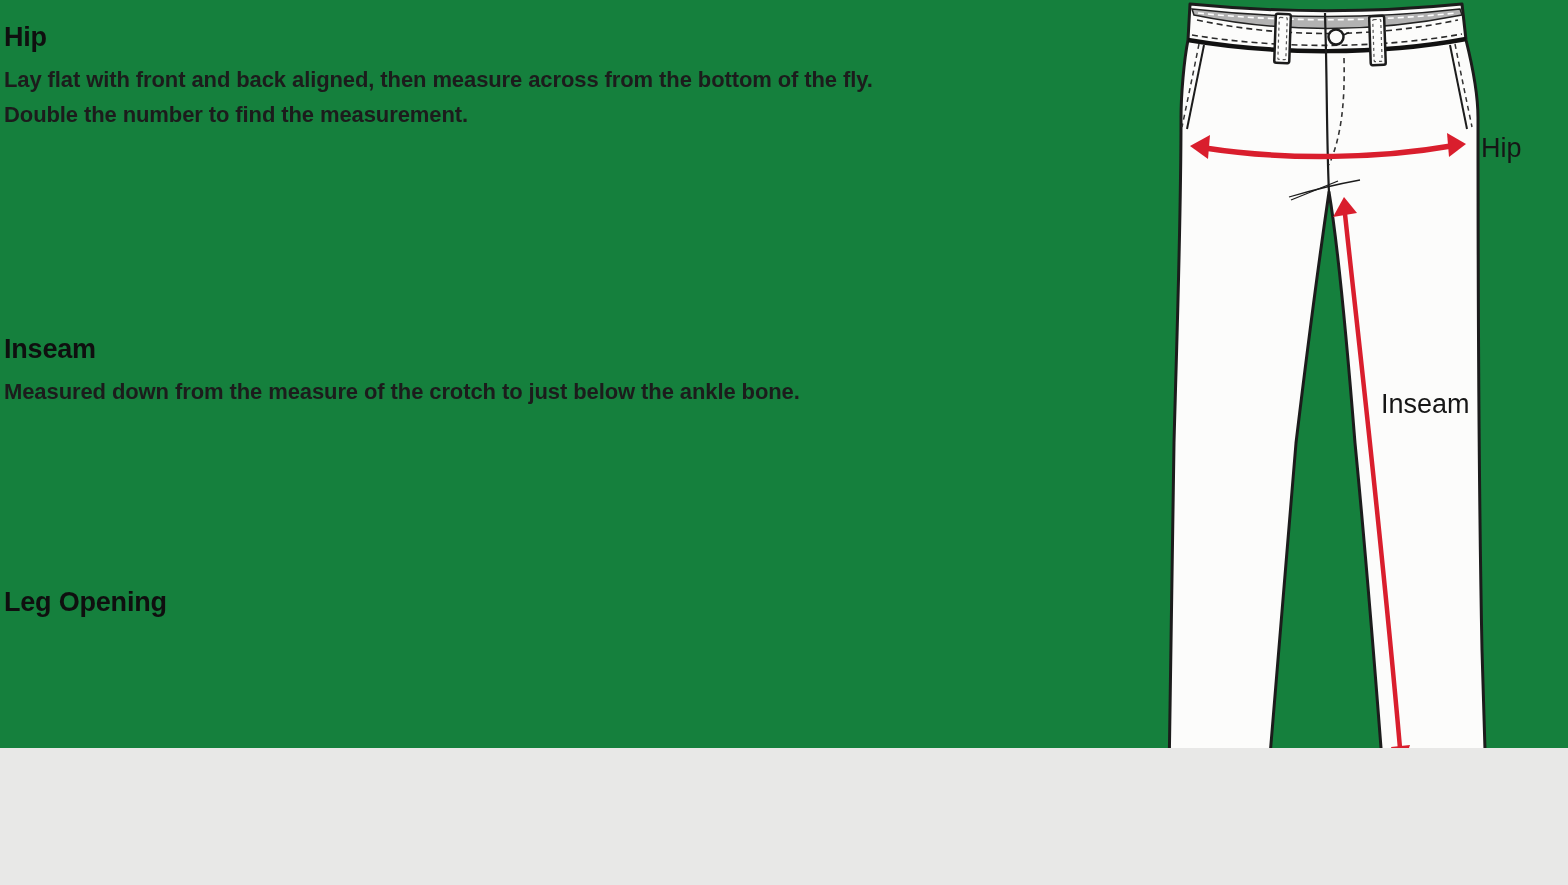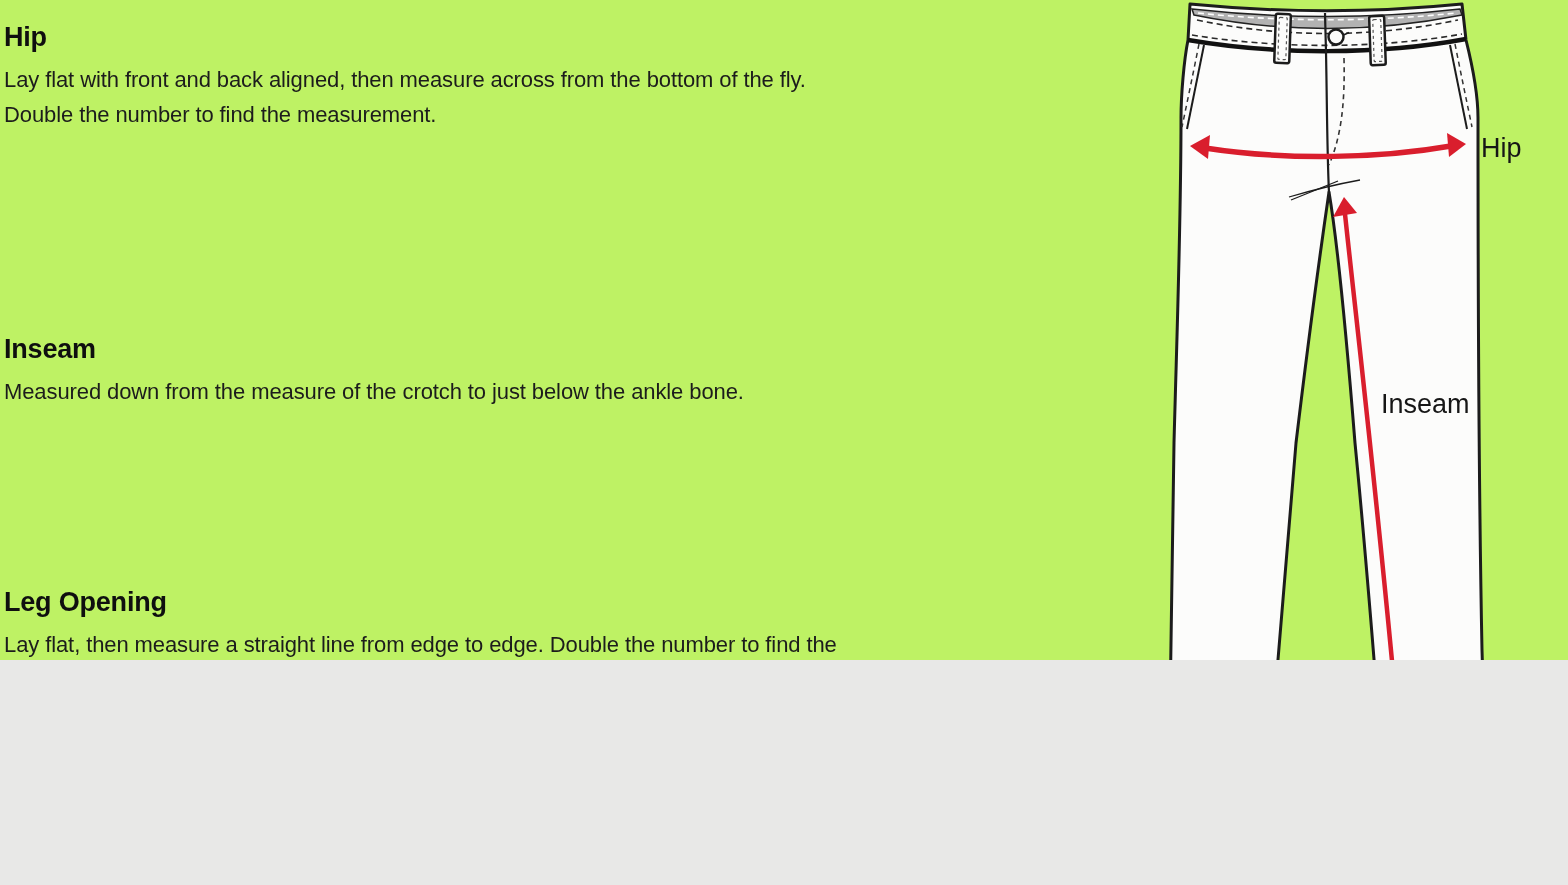--- a/index.html
+++ b/index.html
@@ -3,42 +3,42 @@
 <meta charset="utf-8">
 <style>
   html, body { margin: 0; padding: 0; }
   body {
     font-family: "Liberation Sans", sans-serif;
     background: #e8e8e7;
   }
   .page {
     position: relative;
     width: 1568px;
-    height: 660px;
-    background: #bef264;
+    height: 748px;
+    background: #15803d;
     overflow: hidden;
   }
   .text-col .section {
     position: absolute;
     left: 4px;
     max-width: 1100px;
   }
   .section-title {
     margin: 0;
     font-size: 27px;
     line-height: 32px;
     font-weight: 700;
     color: #0f0f0f;
     letter-spacing: -0.2px;
   }
   .section-body {
     margin: 9px 0 0 0;
     font-size: 22px;
     line-height: 35px;
-    font-weight: 400;
+    font-weight: 700;
     color: #1c1c1c;
     white-space: pre-line;
     letter-spacing: -0.1px;
   }
   .section-hip { top: 21px; }
   .section-inseam { top: 333px; }
   .section-leg-opening { top: 586px; }
   .diagram {
     position: absolute;
     left: 1148px;
@@ -67,22 +67,20 @@
 Double the number to find the measurement.</p>
     </div>
 
     <div class="section section-inseam">
       <h2 class="section-title">Inseam</h2>
       <p class="section-body">Measured down from the measure of the crotch to just below the ankle bone.</p>
     </div>
 
     <div class="section section-leg-opening">
       <h2 class="section-title">Leg Opening</h2>
-      <p class="section-body">Lay flat, then measure a straight line from edge to edge. Double the number to find the
-measurement.</p>
     </div>
 
   </div>
 
   <div class="diagram">
     <svg width="420" height="885" viewBox="0 0 420 885">
 
       <path d="M 42,4
            C 134,13 224,13 314,4
            L 318,40

